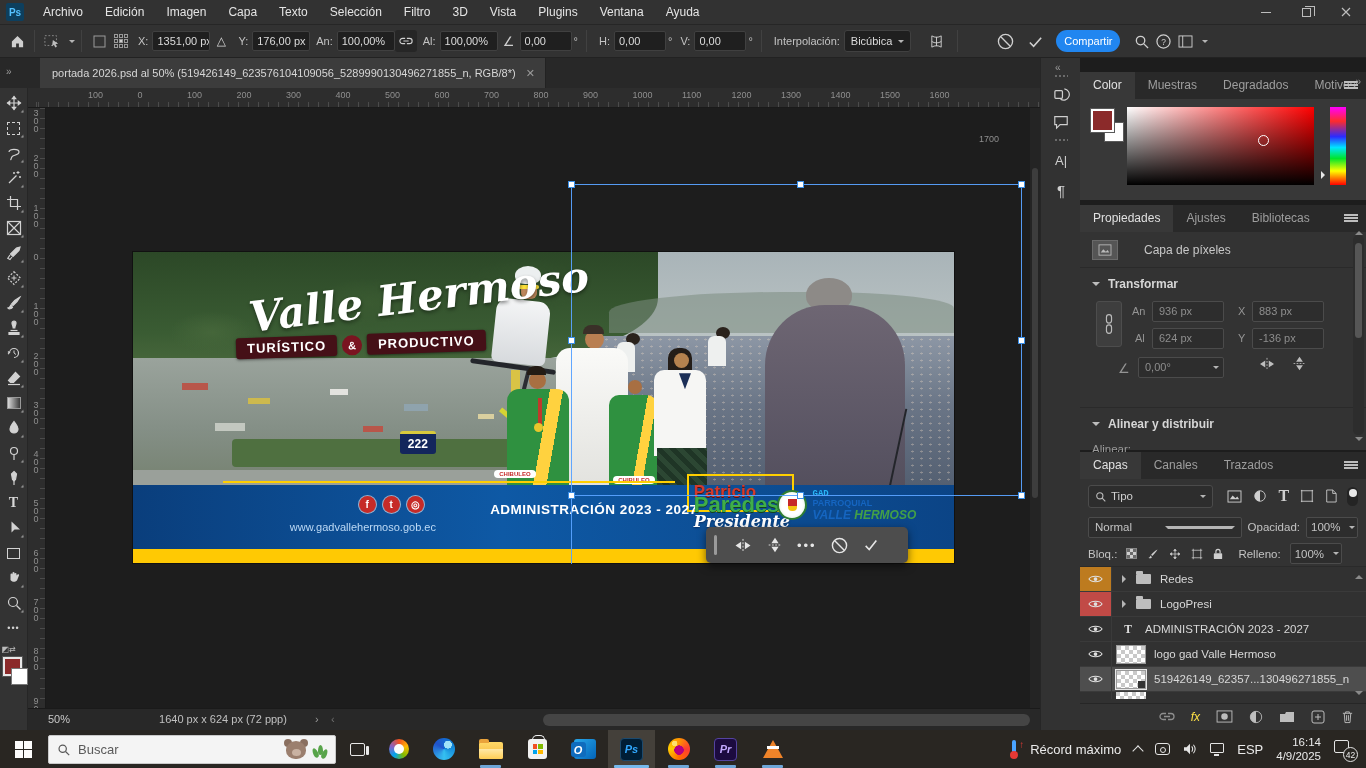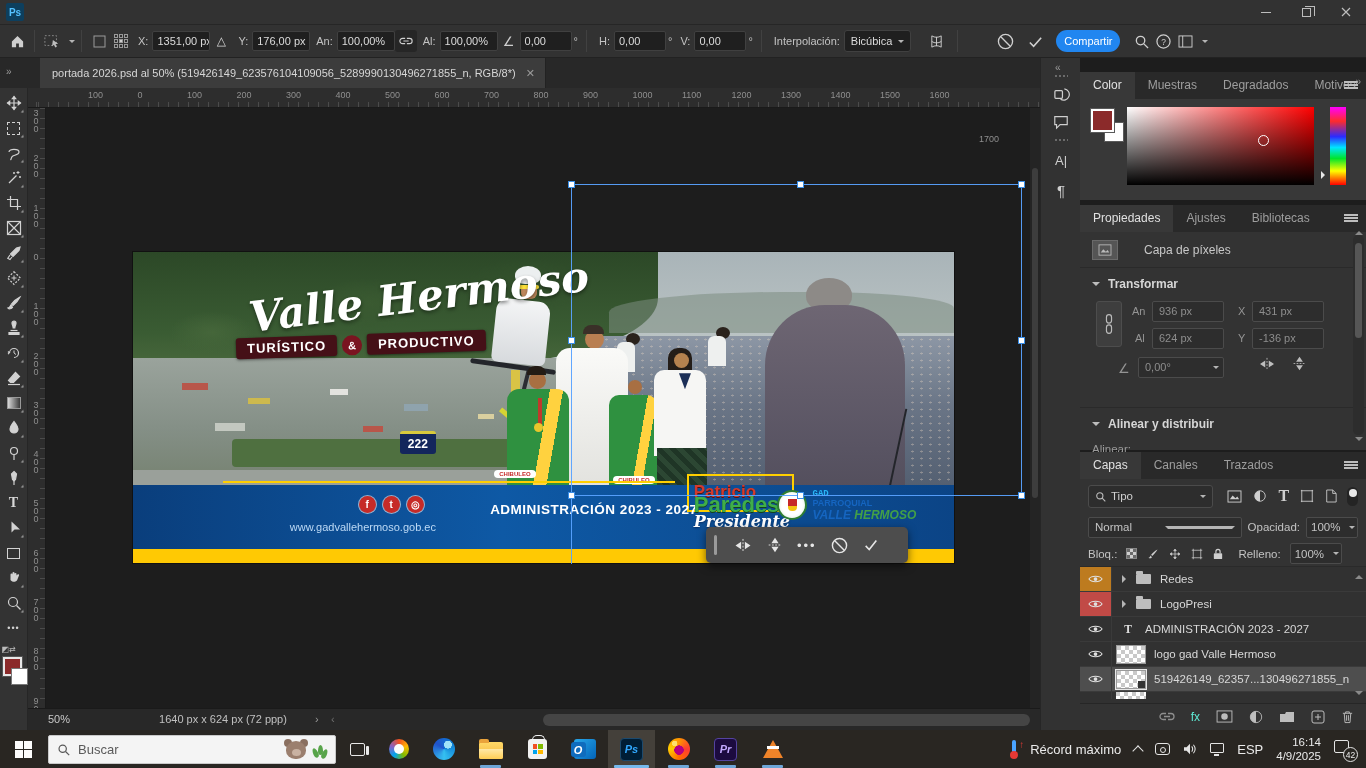--- a/index.html
+++ b/index.html
@@ -210,21 +210,21 @@
     background:repeating-conic-gradient(#fff 0 25%,#c9c9c9 0 50%) 0 0/8px 8px; position:relative; }
   .lrow.sel .lthumb { outline:1px solid #e8e8e8; }
   .lrow.sel .lthumb:after { content:""; position:absolute; right:0; bottom:0; width:7px; height:7px; background:#333; }
   .lname { white-space:nowrap; overflow:hidden; }
   #lpartial { height:7px; display:flex; }
   #lpartial .leye { border-right:1px solid #3a3a3a; }
   #lpartial .pt { width:30px; height:7px; margin-left:4px; background:repeating-conic-gradient(#fff 0 25%,#c9c9c9 0 50%) 0 0/8px 8px; }
   #lbottombar { height:26px; background:#333333; border-top:1px solid #262626; display:flex; align-items:center;
     justify-content:flex-end; gap:16px; padding-right:12px; color:#bdbdbd; }
   .lbico { display:flex; align-items:center; color:#bdbdbd; }
-  .lbico.fx { font-size:12px; color:#5eead4; }
+  .lbico.fx { font-style:italic; font-size:12px; color:#fde047; }
   .lscr { position:absolute; right:3px; width:0; height:0; border:4px solid transparent; }
 
   
   #taskbar { position:absolute; left:0; top:730px; width:1366px; height:38px; background:#292622; display:flex; align-items:center; z-index:70; }
   .tbtn { height:38px; display:flex; align-items:center; justify-content:center; position:relative; }
   #startbtn { width:46px; }
   #startbtn .wlogo { display:grid; grid-template-columns:8px 8px; grid-gap:1px; }
   #startbtn .wlogo i { width:8px; height:8px; background:#fdfdfd; }
   #searchbox { width:288px; height:29px; background:#f4f4f4; border:1px solid #c9c9c9; border-radius:2px;
     display:flex; align-items:center; gap:8px; padding:0 8px; margin-left:2px; position:relative; overflow:hidden; }
@@ -290,20 +290,34 @@
   #notif .badge { position:absolute; right:-4px; bottom:-4px; width:15px; height:15px; border:1.2px solid #e4e4e4; border-radius:50%;
     background:#292622; font-size:8.5px; display:flex; align-items:center; justify-content:center; }
 </style>
 </head>
 <body>
 
 <div id="root">
 
   <div id="menubar">
     <div id="psbadge">Ps</div>
+    <div id="menu-items" style="display: flex;">
+        <span class="menu-item">Archivo</span>
+        <span class="menu-item">Edición</span>
+        <span class="menu-item">Imagen</span>
+        <span class="menu-item">Capa</span>
+        <span class="menu-item">Texto</span>
+        <span class="menu-item">Selección</span>
+        <span class="menu-item">Filtro</span>
+        <span class="menu-item">3D</span>
+        <span class="menu-item">Vista</span>
+        <span class="menu-item">Plugins</span>
+        <span class="menu-item">Ventana</span>
+        <span class="menu-item">Ayuda</span>
+      </div>
     <div id="wincontrols">
       <div class="wc wc-min">
           <i></i>
         </div>
       <div class="wc wc-rest">
           <i></i>
         </div>
       <div class="wc wc-close">
         <svg viewBox="0 0 10 10">
             <path d="M1 1l8 8M9 1L1 9" stroke="#bdbdbd" stroke-width="1.2"></path>
@@ -782,21 +796,21 @@
     <div class="tfgrid">
       <span class="chainbox">
         <svg width="12" height="22" viewBox="0 0 14 26">
             <rect x="4" y="2" width="6" height="10" rx="3" fill="none" stroke="#bbb" stroke-width="1.4"></rect>
             <rect x="4" y="14" width="6" height="10" rx="3" fill="none" stroke="#bbb" stroke-width="1.4"></rect>
           </svg>
         </span>
       <span class="tflab" style="left:52px;top:8px">An</span>
       <span class="tffield" style="left:72px;top:4px">936 px</span>
       <span class="tflab" style="left:158px;top:8px">X</span>
-      <span class="tffield" style="left:172px;top:4px">431 px</span>
+      <span class="tffield" style="left:172px;top:4px">883 px</span>
       <span class="tflab" style="left:55px;top:35px">Al</span>
       <span class="tffield" style="left:72px;top:31px">624 px</span>
       <span class="tflab" style="left:158px;top:35px">Y</span>
       <span class="tffield" style="left:172px;top:31px">-136 px</span>
       <span class="tflab" style="left:38px;top:64px;font-size:13px">∠</span>
       <span class="tffield anglefield" style="left:58px;top:60px;width:86px">
         <span>0,00°</span>
         <span class="caret"></span>
       </span>
       <span class="flipico" style="left:178px;top:60px">

